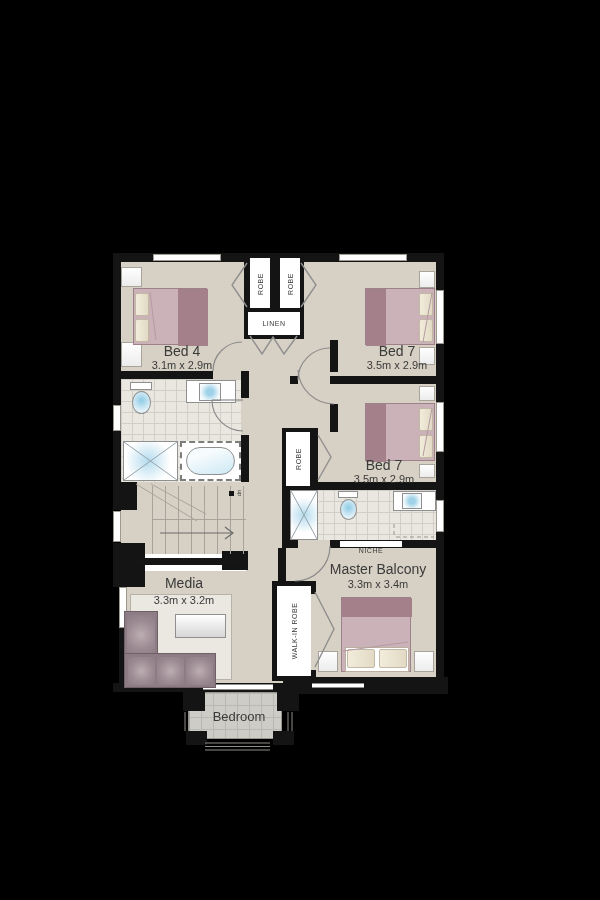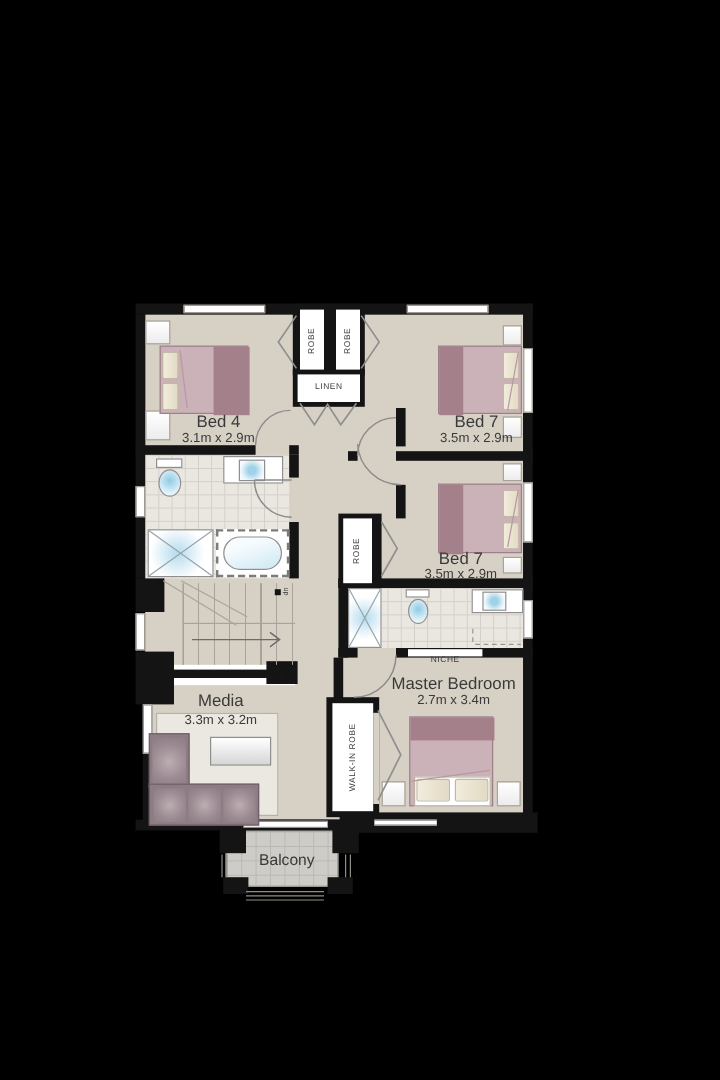--- a/index.html
+++ b/index.html
@@ -194,25 +194,25 @@
       <path d="M 394,524 L 394,537 M 396,537 L 434,537"></path>
     </g>
   </svg>
 
   <div class="txt rname" style="left:182px;top:351px;">Bed 4</div>
   <div class="txt rdims" style="left:182px;top:365px;">3.1m x 2.9m</div>
   <div class="txt rname" style="left:397px;top:351px;">Bed 7</div>
   <div class="txt rdims" style="left:397px;top:365px;">3.5m x 2.9m</div>
   <div class="txt rname" style="left:384px;top:465px;">Bed 7</div>
   <div class="txt rdims" style="left:384px;top:479px;">3.5m x 2.9m</div>
-  <div class="txt rname" style="left:378px;top:569px;">Master Bedroom</div>
-  <div class="txt rdims" style="left:378px;top:584px;">2.7m x 3.4m</div>
+  <div class="txt rname" style="left:378px;top:569px;">Master Balcony</div>
+  <div class="txt rdims" style="left:378px;top:584px;">3.3m x 3.4m</div>
   <div class="txt rname" style="left:184px;top:583px;">Media</div>
   <div class="txt rdims" style="left:184px;top:600px;">3.3m x 3.2m</div>
-  <div class="txt" style="left:239px;top:716px;font-size:13px;">Balcony</div>
+  <div class="txt" style="left:239px;top:716px;font-size:13px;">Bedroom</div>
   <div class="txt small" style="left:274px;top:323px;">LINEN</div>
   <div class="txt small" style="left:371px;top:550px;">NICHE</div>
   <div class="vtxt small" style="left:260px;top:284px;">ROBE</div>
   <div class="vtxt small" style="left:290px;top:284px;">ROBE</div>
   <div class="vtxt small" style="left:298px;top:459px;">ROBE</div>
   <div class="vtxt small" style="left:294px;top:631px;">WALK-IN ROBE</div>
   <div class="vtxt" style="left:239px;top:493px;font-size:6px;letter-spacing:0;">dn</div>
 
 </div>
 

